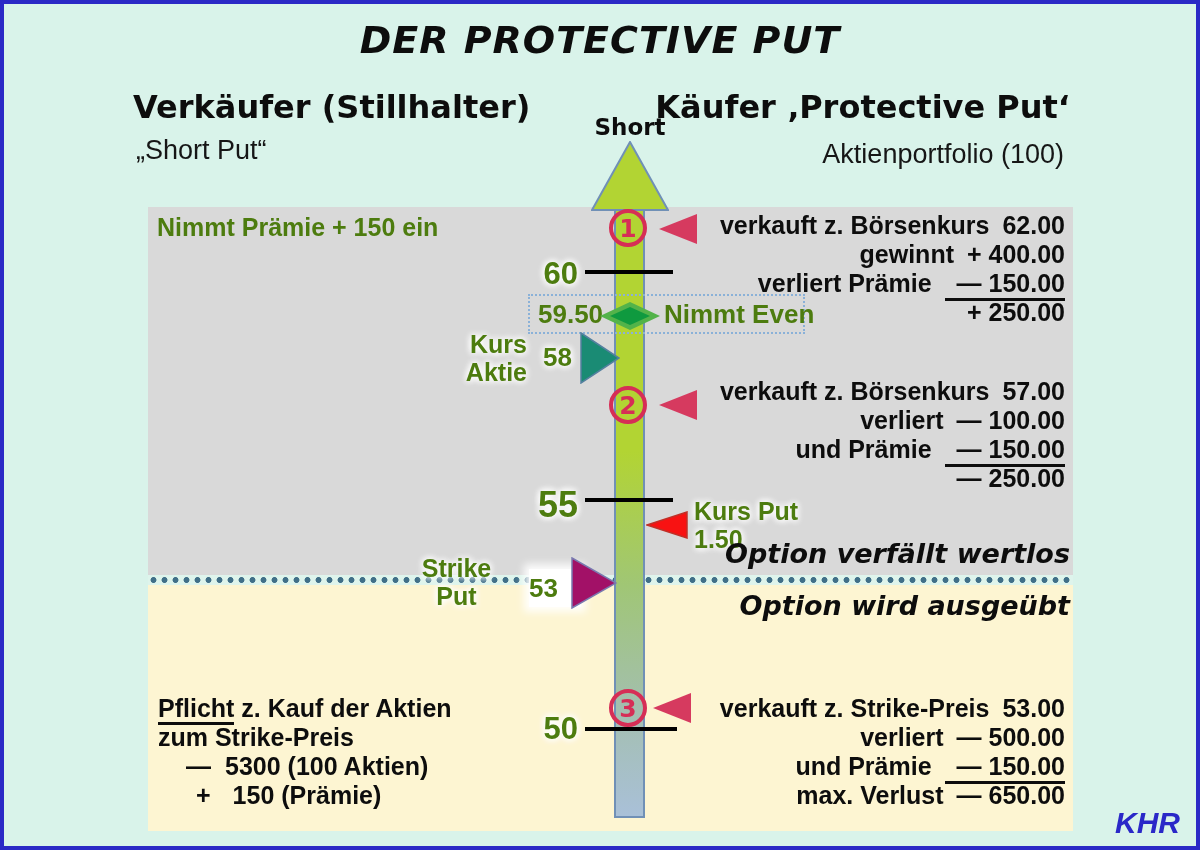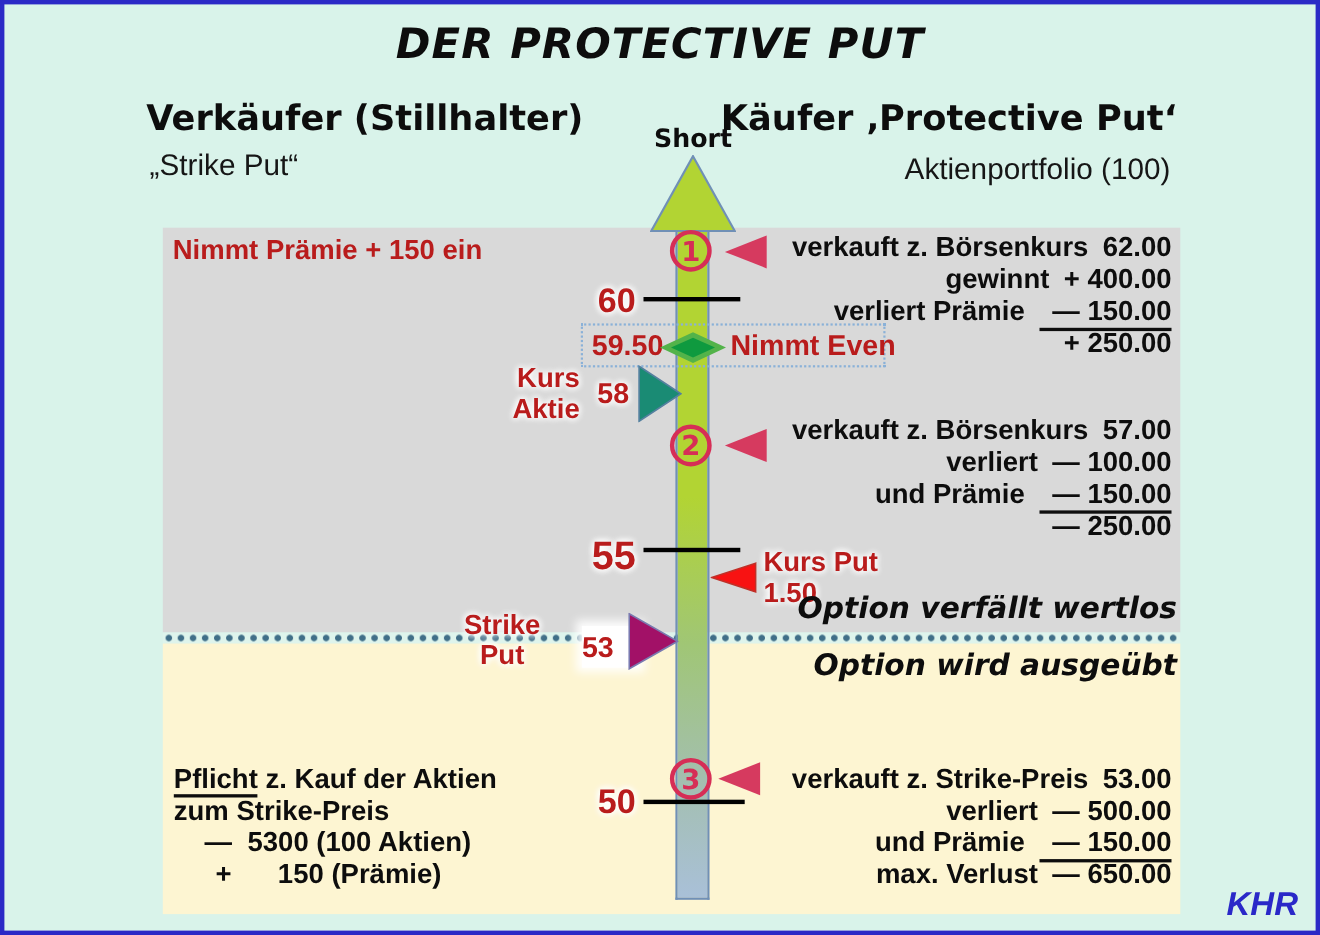--- a/index.html
+++ b/index.html
@@ -1,20 +1,20 @@
 <!DOCTYPE html>
 <html><head>
 <meta charset="utf-8">
 <style>
   html,body{margin:0;padding:0;background:#ffffff;}
   .stage{position:relative;width:1200px;height:850px;background:#d9f3ea;overflow:hidden;
          font-family:"Liberation Sans",sans-serif;color:#0d0d0d;}
   .frame{position:absolute;inset:0;border:4px solid #2b29c6;pointer-events:none;z-index:99;}
   .abs{position:absolute;white-space:nowrap;}
-  .txt{font-weight:700;color:#b91c1c;}
+  .txt{font-weight:700;color:#4d7c0f;}
   .reg{font-weight:400;color:#161616;}
   .comic{font-family:"DejaVu Sans",sans-serif;font-weight:700;}
   .it{font-style:italic;}
   .halo{text-shadow:0 0 6px #fff,0 0 7px #fff,0 0 8px #fff;}
   .zone{background:#d9d9d9;}
   .zone2{background:#fdf5d2;}
   .dots{background-color:#def4ec;
         background-image:radial-gradient(circle,#406f88 2.6px,rgba(64,111,136,0) 3.3px);
         background-size:11px 10px;background-repeat:repeat-x;background-position:0 50%;}
   .shaft{background:linear-gradient(180deg,#b2d433 0%,#b2d433 40%,#a0c675 62%,#a3bfae 82%,#a9c0d8 100%);
@@ -38,21 +38,21 @@
 <body>
 
 <div class="stage">
 
   <div class="abs zone" style="left:148px;top:207px;width:925px;height:368px;"></div>
   <div class="abs dots" style="left:148px;top:575px;width:925px;height:10px;"></div>
   <div class="abs zone2" style="left:148px;top:585px;width:925px;height:246px;"></div>
 
   <div class="abs comic it" style="left:0;right:0;top:18px;text-align:center;font-size:38px;letter-spacing:1px;">DER PROTECTIVE PUT</div>
   <div class="abs comic" style="left:133px;top:88px;font-size:32px;">Verkäufer (Stillhalter)</div>
-  <div class="abs reg" style="left:136px;top:135px;font-size:27px;">„Strike Put“</div>
+  <div class="abs reg" style="left:136px;top:135px;font-size:27px;">„Short Put“</div>
   <div class="abs comic" style="right:130px;top:88px;font-size:32px;text-align:center;">Käufer ‚Protective Put‘</div>
   <div class="abs reg" style="right:136px;top:139px;font-size:27px;">Aktienportfolio (100)</div>
   <div class="abs comic" style="left:630px;top:114px;transform:translateX(-50%);font-size:23px;">Short</div>
 
   <div class="abs shaft" style="left:614px;top:208px;width:31px;height:610px;"></div>
   <svg class="abs" style="left:591px;top:141px;" width="78" height="70">
     <polygon points="39,1 77,69 1,69" fill="#b2d433" stroke="#7090b6" stroke-width="2"></polygon>
   </svg>
 
   <div class="abs txt" style="left:157px;top:213px;font-size:25px;">Nimmt Prämie + 150 ein</div>
@@ -169,19 +169,19 @@
     <div class="srow">
       <span class="slabel">max. Verlust</span>
       <span class="samount">— 650.00</span>
     </div>
   </div>
 
   <div class="abs obl" style="left:158px;top:694px;">
     <div><span class="u3">Pflicht</span><span> z. Kauf der Aktien</span></div>
     <div>zum Strike-Preis</div>
     <div><span style="margin-left:28px;">—</span><span style="margin-left:14px;">5300 (100 Aktien)</span></div>
-    <div><span style="margin-left:38px;">+</span><span style="margin-left:42px;">150 (Prämie)</span></div>
+    <div><span style="margin-left:38px;">+</span><span style="margin-left:22px;">150 (Prämie)</span></div>
   </div>
 
   <div class="abs it" style="right:20px;top:806px;font-size:30px;font-weight:700;color:#2a28c8;">KHR</div>
 
   <div class="frame"></div>
 </div>
 
 </body></html>

